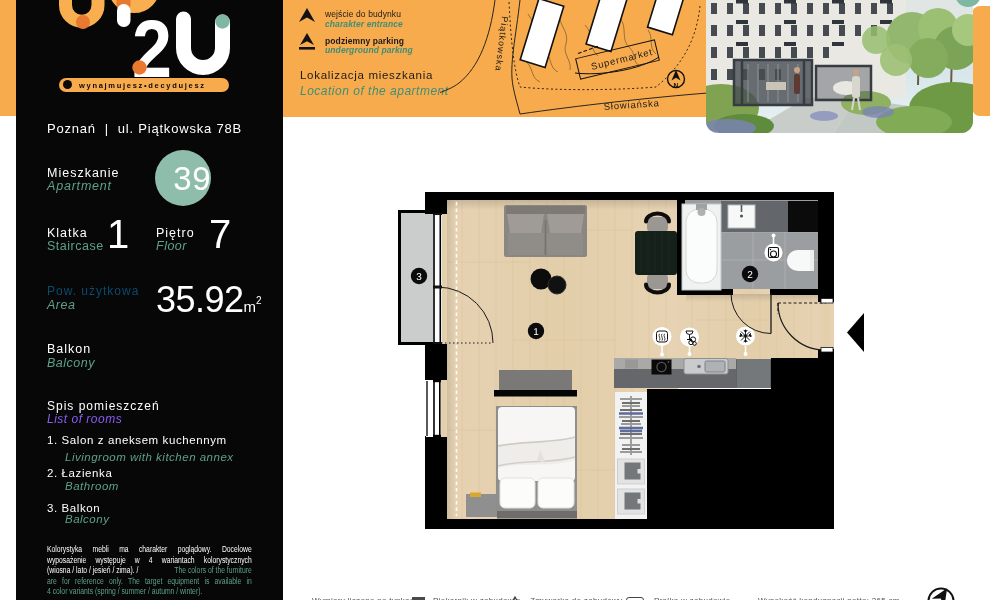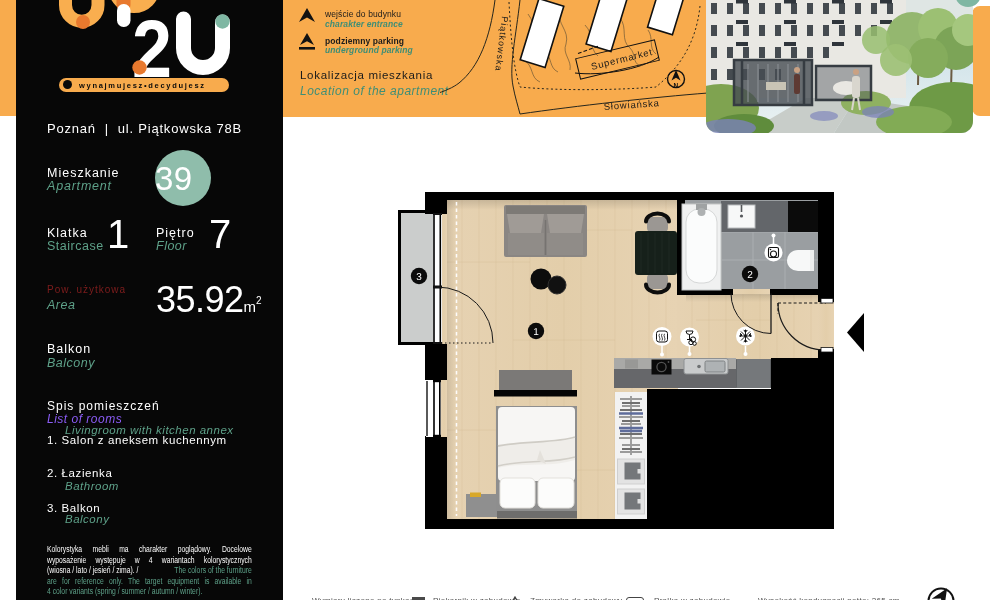--- a/index.html
+++ b/index.html
@@ -32,52 +32,52 @@
   <div class="abs" style="left:63px;top:80px;width:9px;height:9px;background:#0a0a0a;border-radius:50%"></div>
 
   <div class="abs" style="left:79px;top:80.5px;width:150px;font-size:7.5px;font-weight:bold;color:#0a0a0a;letter-spacing:1.7px">wynajmujesz•decydujesz</div>
 
   <div class="abs" style="left:47px;top:120.5px;color:#fff;font-size:13px;letter-spacing:0.8px">Poznań &nbsp;|&nbsp; ul. Piątkowska 78B</div>
 
   <div class="abs" style="left:47px;top:165.5px;color:#fff;font-size:12.5px;letter-spacing:1px">Mieszkanie</div>
 
   <div class="abs" style="left:47px;top:178.5px;color:#5EA189;font-size:12.5px;font-style:italic;letter-spacing:0.8px">Apartment</div>
 
-  <div class="abs" style="left:155px;top:150px;width:56px;height:56px;border-radius:50%;background:#8FBDAB;text-align:left;line-height:57px;color:#fff;font-size:33px;letter-spacing:0.5px">39</div>
+  <div class="abs" style="left:155px;top:150px;width:56px;height:56px;border-radius:50%;background:#8FBDAB;text-align:right;line-height:57px;color:#fff;font-size:33px;letter-spacing:0.5px">39</div>
 
   <div class="abs" style="left:47px;top:225.5px;color:#fff;font-size:12.5px;letter-spacing:1px">Klatka</div>
 
   <div class="abs" style="left:47px;top:239px;color:#5EA189;font-size:12.5px;letter-spacing:0.5px">Staircase</div>
 
   <div class="abs" style="left:107px;top:212px;color:#fff;font-size:40px">1</div>
 
   <div class="abs" style="left:156px;top:225.5px;color:#fff;font-size:12.5px;letter-spacing:1px">Piętro</div>
 
   <div class="abs" style="left:156px;top:239px;color:#5EA189;font-size:12.5px;font-style:italic;letter-spacing:0.5px">Floor</div>
 
   <div class="abs" style="left:209px;top:212px;color:#fff;font-size:40px">7</div>
 
-  <div class="abs" style="left:47px;top:284px;color:#7f1d1d;font-size:10px;letter-spacing:1px">Pow. użytkowa</div>
+  <div class="abs" style="left:47px;top:284px;color:#0c4a6e;font-size:12px;letter-spacing:1px">Pow. użytkowa</div>
 
   <div class="abs" style="left:47px;top:298px;color:#5EA189;font-size:12.5px;font-style:italic;letter-spacing:0.5px">Area</div>
 
   <div class="abs" style="left:156px;top:278.5px;color:#fff;font-size:36px;letter-spacing:-0.5px">35.92<span style="font-size:15px;letter-spacing:0">m</span><span style="font-size:10px;vertical-align:8px;letter-spacing:0">2</span></div>
 
   <div class="abs" style="left:47px;top:342px;color:#fff;font-size:12.5px;letter-spacing:1px">Balkon</div>
 
   <div class="abs" style="left:47px;top:355.5px;color:#5EA189;font-size:12.5px;font-style:italic;letter-spacing:0.5px">Balcony</div>
 
 
   <div class="abs" style="left:47px;top:399px;color:#fff;font-size:12px;letter-spacing:1px">Spis pomieszczeń</div>
 
   <div class="abs" style="left:47px;top:411.5px;color:#8b5cf6;font-size:12px;font-style:italic;letter-spacing:0.5px">List of rooms</div>
 
   <div class="abs" style="left:47px;top:433.5px;color:#fff;font-size:11.5px;letter-spacing:0.6px">1. Salon z aneksem kuchennym</div>
 
-  <div class="abs" style="left:65px;top:424px;color:#5EA189;font-size:11.5px;font-style:italic;letter-spacing:0.5px">Livingroom with kitchen annex</div>
+  <div class="abs" style="left:65px;top:451px;color:#5EA189;font-size:11.5px;font-style:italic;letter-spacing:0.5px">Livingroom with kitchen annex</div>
 
   <div class="abs" style="left:47px;top:466.5px;color:#fff;font-size:11.5px;letter-spacing:0.6px">2. Łazienka</div>
 
   <div class="abs" style="left:65px;top:479.5px;color:#5EA189;font-size:11.5px;font-style:italic;letter-spacing:0.5px">Bathroom</div>
 
   <div class="abs" style="left:47px;top:501.5px;color:#fff;font-size:11.5px;letter-spacing:0.6px">3. Balkon</div>
 
   <div class="abs" style="left:65px;top:512.5px;color:#5EA189;font-size:11.5px;font-style:italic;letter-spacing:0.5px">Balcony</div>
 
   <div class="abs" style="left:47px;top:544px;width:256px;color:#fff;font-size:8.5px;line-height:10.6px;transform:scaleX(0.8);transform-origin:0 0">

